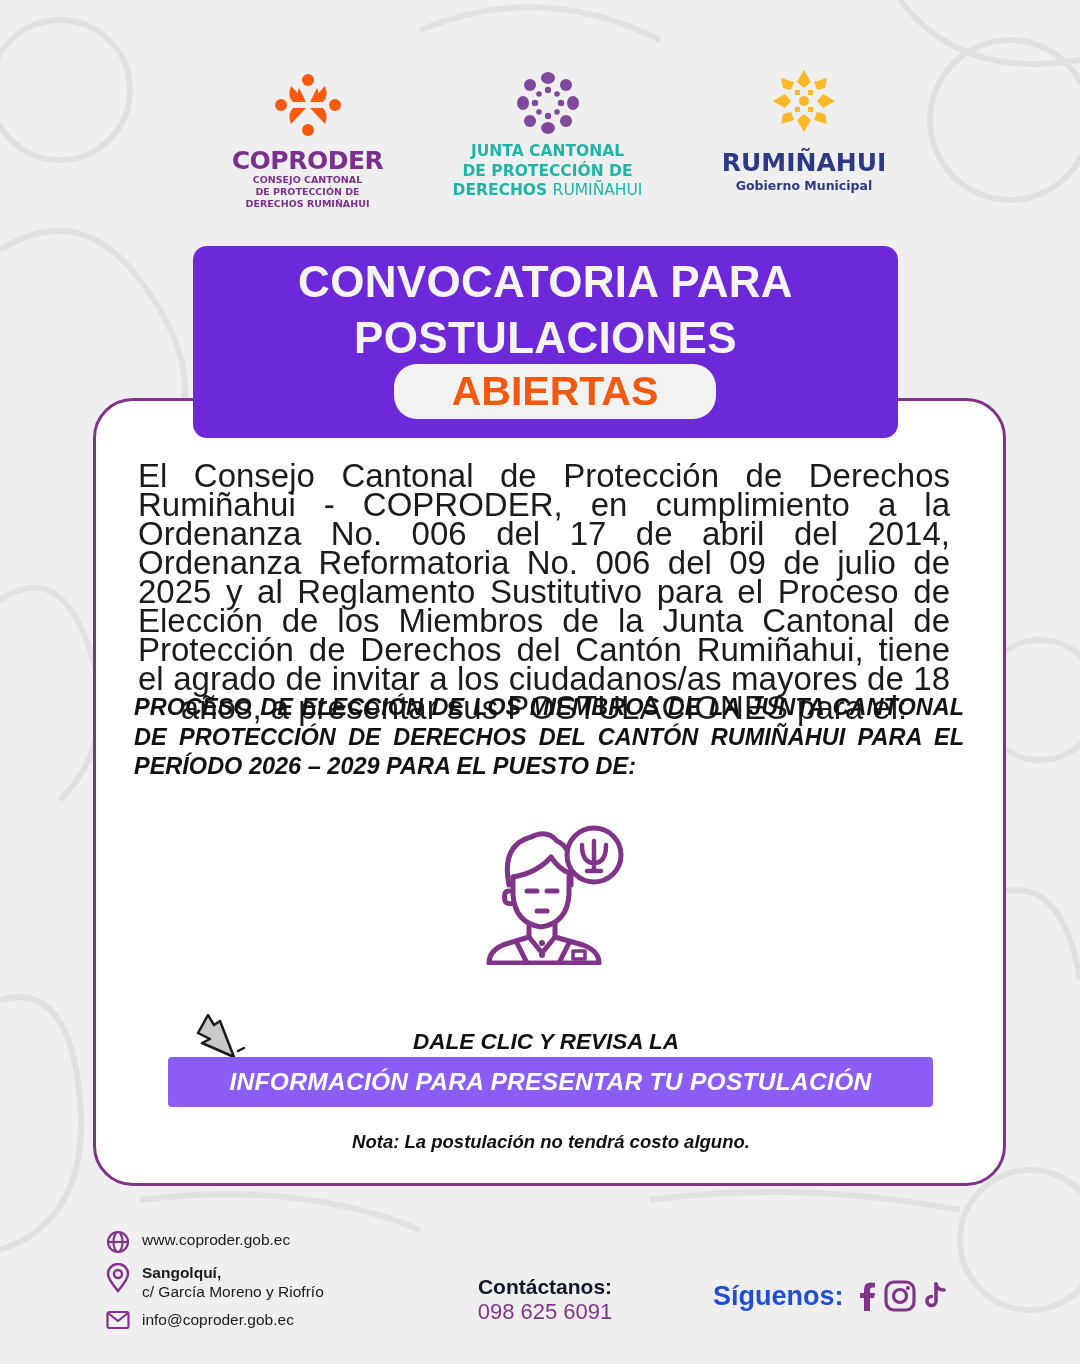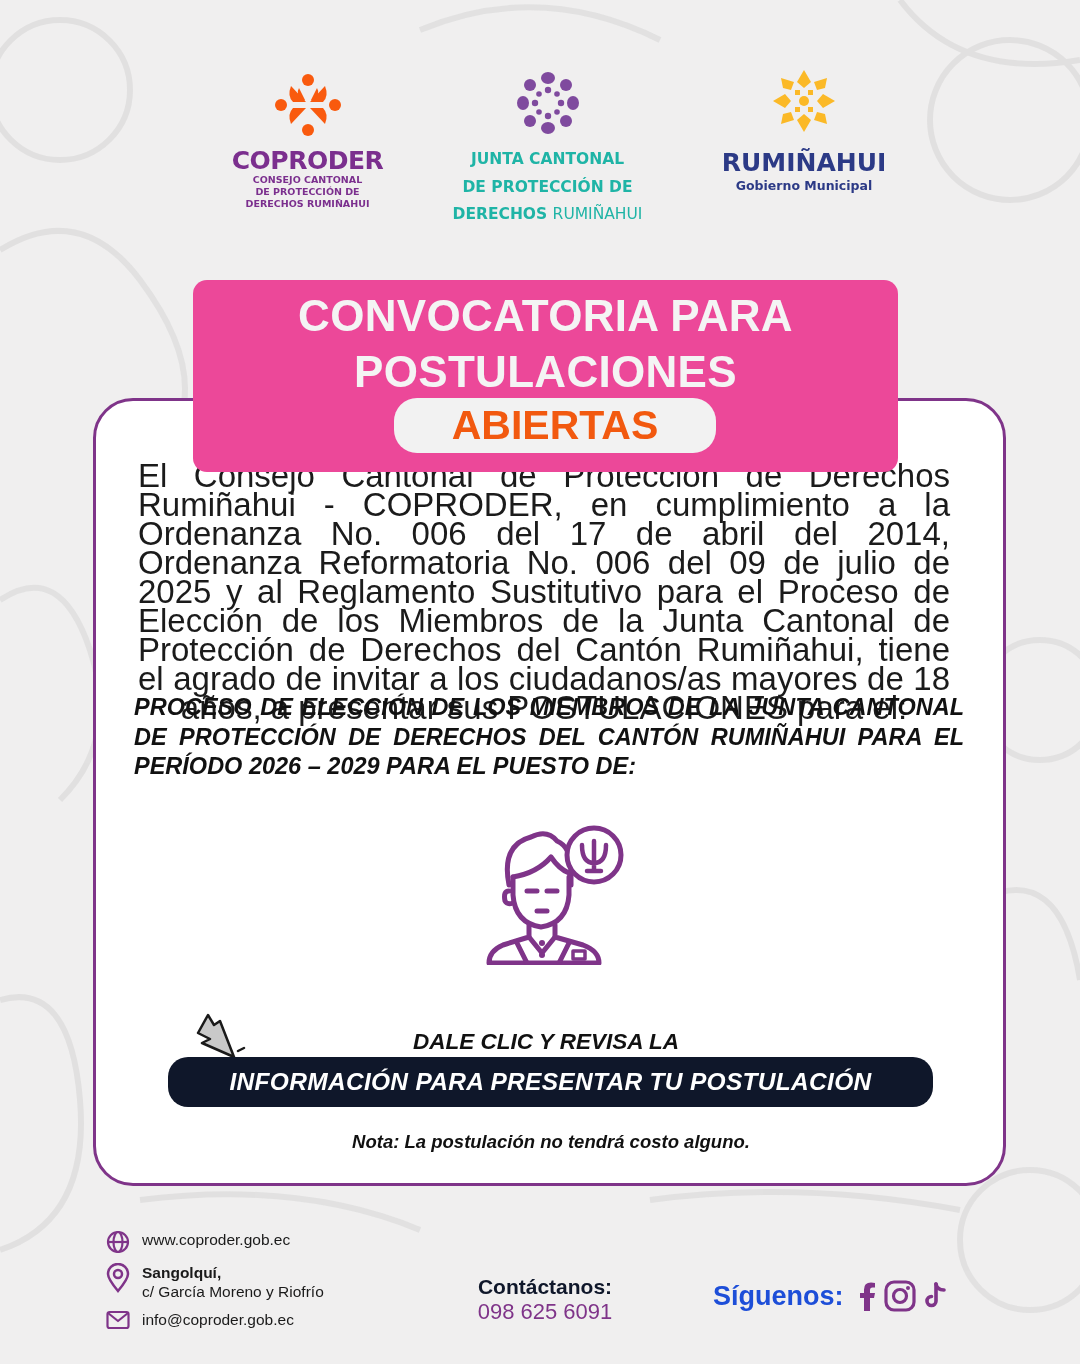--- a/index.html
+++ b/index.html
@@ -15,31 +15,31 @@
   .layer { position: absolute; z-index: 1; }
 
   
   .logo { position: absolute; text-align: center; }
   .logo .title { font-weight: bold; line-height: 1; }
   .logo .sub { font-weight: bold; line-height: 1.05; }
   .logo-coproder { left: 225px; top: 72px; width: 165px; }
   .logo-coproder .title { color: #7b2f8e; font-size: 25px; margin-top: 6px; letter-spacing: -0.5px; }
   .logo-coproder .sub { color: #7b2f8e; font-size: 9.5px; margin-top: 2px; }
   .logo-junta { left: 440px; top: 70px; width: 215px; }
-  .logo-junta .sub { color: #1fb4a6; font-size: 15.5px; margin-top: 12px; line-height: 1; }
+  .logo-junta .sub { color: #1fb4a6; font-size: 15.5px; margin-top: 4px; line-height: 1; }
   .logo-junta .sub span.thin { font-weight: normal; }
   .logo-rumi { left: 718px; top: 68px; width: 172px; }
   .logo-rumi .title { color: #2c3a86; font-size: 25px; margin-top: 12px; }
   .logo-rumi .sub { color: #2c3a86; font-size: 12.5px; margin-top: 4px; }
 
   
   .banner {
     left: 193px; top: 246px; width: 705px; height: 192px;
-    background: #ec4899; border-radius: 14px; z-index: 3;
-    text-align: center; color: #f4f4f4; margin-top: 34px;
+    background: #6d28d9; border-radius: 14px; z-index: 3;
+    text-align: center; color: #f4f4f4;
   }
   .banner h1 {
     font-family: "Liberation Sans", sans-serif;
     font-weight: bold; font-size: 44px; line-height: 56px;
     padding-top: 8px; letter-spacing: 0.3px;
   }
   .pill-abiertas {
     position: absolute; left: 201px; top: 118px; width: 322px; height: 55px;
     background: #f2f2f2; border-radius: 23px;
     color: #f2590f; font-family: "Liberation Sans", sans-serif;
@@ -69,21 +69,21 @@
     font-family: "Liberation Sans", sans-serif; font-size: 26px; color: #1b1b1b; letter-spacing: 0.5px;
   }
   .cursor-icon { position: absolute; left: 92px; top: 612px; width: 60px; height: 58px; }
   .dale {
     position: absolute; left: 200px; top: 628px; width: 500px; text-align: center;
     font-family: "Liberation Sans", sans-serif; font-style: italic; font-weight: bold;
     font-size: 22.5px; color: #111;
   }
   .info-button {
     position: absolute; left: 72px; top: 656px; width: 765px; height: 50px;
-    background: #0f172a; border-radius: 20px;
+    background: #8b5cf6; border-radius: 4px;
     color: #ffffff; font-family: "Liberation Sans", sans-serif; font-style: italic; font-weight: bold;
     font-size: 24.5px; line-height: 50px; text-align: center; letter-spacing: 0.3px;
     cursor: pointer;
   }
   .nota {
     position: absolute; left: 100px; top: 730px; width: 710px; text-align: center;
     font-family: "Liberation Sans", sans-serif; font-style: italic; font-weight: bold;
     font-size: 18.5px; color: #111;
   }
 

